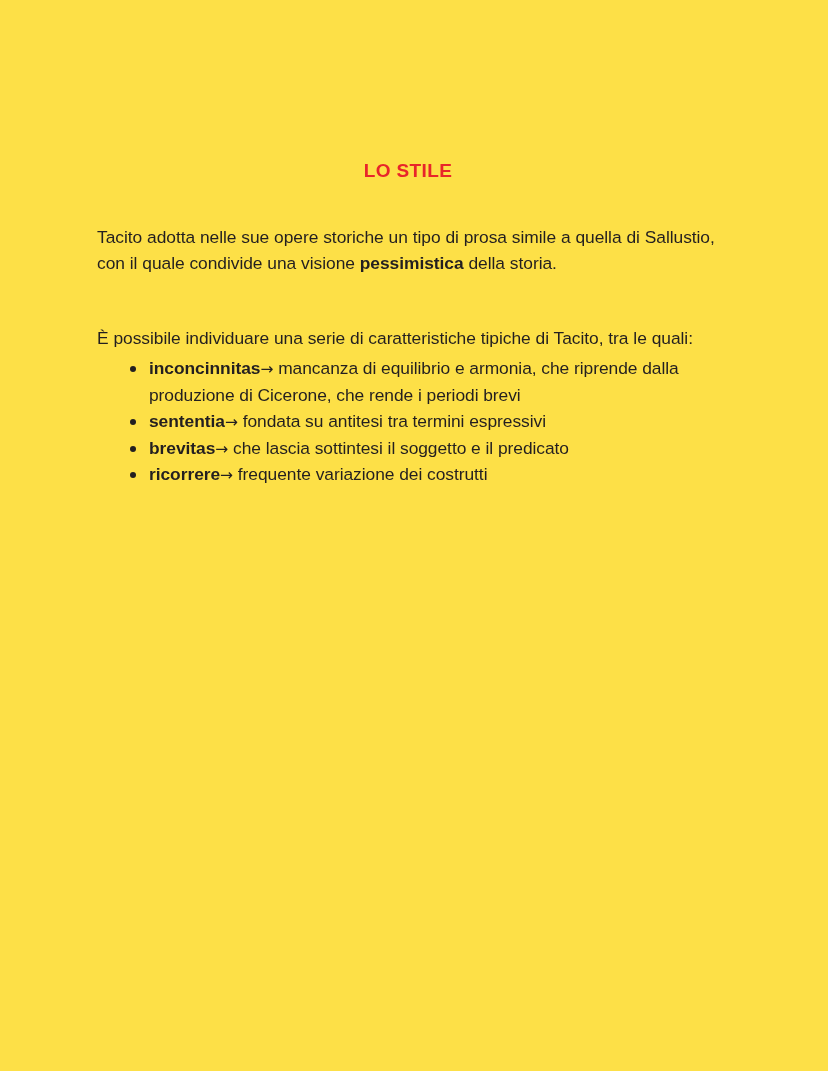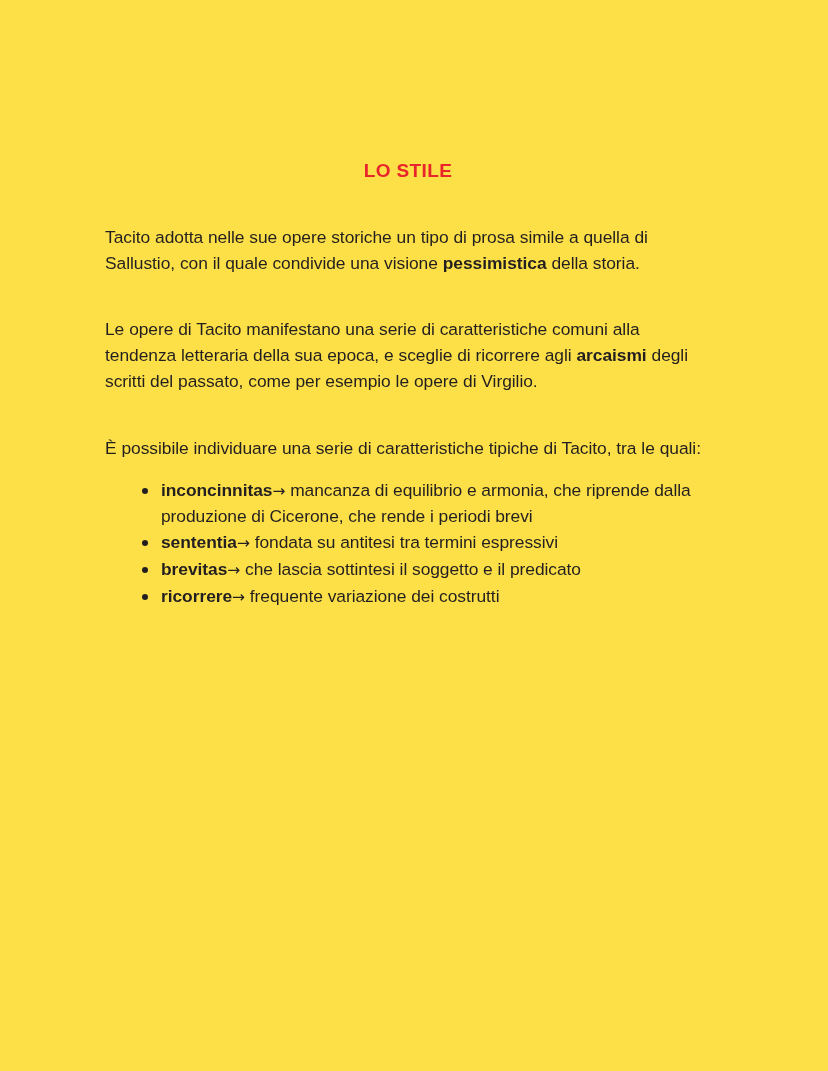--- a/index.html
+++ b/index.html
@@ -27,33 +27,33 @@
     color: #e8252a;
     font-weight: bold;
     font-size: 19px;
     letter-spacing: 0.4px;
     line-height: 1.2;
     margin: 0 0 42px 0;
   }
   .para {
     font-size: 17.4px;
     line-height: 25.8px;
-    margin: 8px;
+    margin: 0;
     letter-spacing: -0.05px;
     word-spacing: 0.1px;
   }
   .para b {
     font-weight: bold;
   }
   .gap {
     height: 25px;
   }
   .bullet-list {
     list-style: none;
-    margin: 16px;
+    margin: 4px;
     padding: 0;
   }
   .bullet-item {
     position: relative;
     font-size: 17.4px;
     line-height: 25.8px;
     padding-left: 48px;
     letter-spacing: -0.05px;
   }
   .bullet-item .dot {
@@ -82,23 +82,20 @@
     <h1 class="doc-title">LO STILE</h1>
 
     <p class="para">
       <span>Tacito adotta nelle sue opere storiche un tipo di prosa simile a quella di Sallustio, con il quale condivide una visione </span><b>pessimistica</b><span> della storia.</span>
     </p>
 
 
 
     <div class="gap"></div>
 
-    <p class="para">
-      <span>Le opere di Tacito manifestano una serie di caratteristiche comuni alla tendenza letteraria della sua epoca, e sceglie di ricorrere agli </span><b>arcaismi</b><span> degli scritti del passato, come per esempio le opere di Virgilio.</span>
-    </p>
 
     <div class="gap"></div>
 
     <p class="para">
       <span>È possibile individuare una serie di caratteristiche tipiche di Tacito, tra le quali:</span>
     </p>
 
     <ul class="bullet-list">
 
       <li class="bullet-item">

